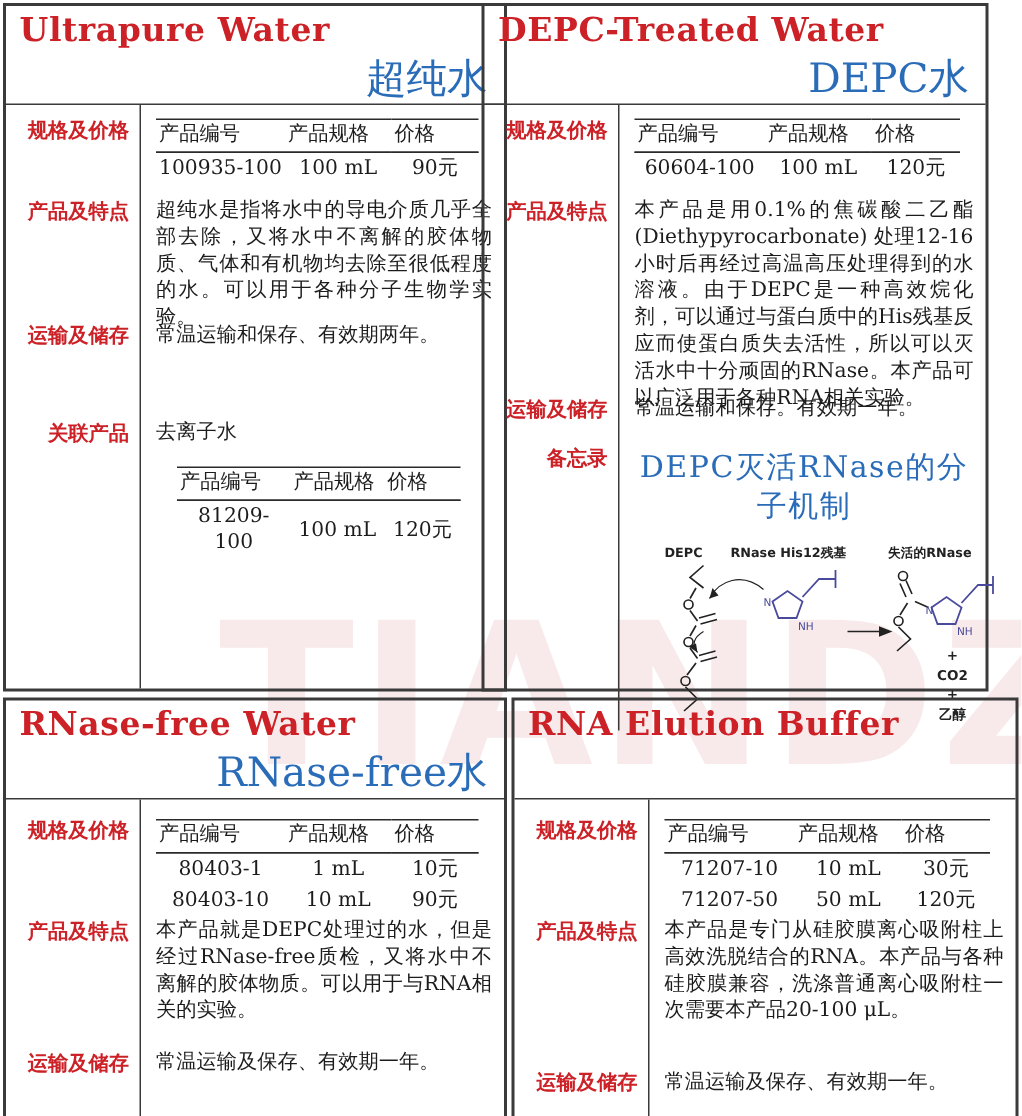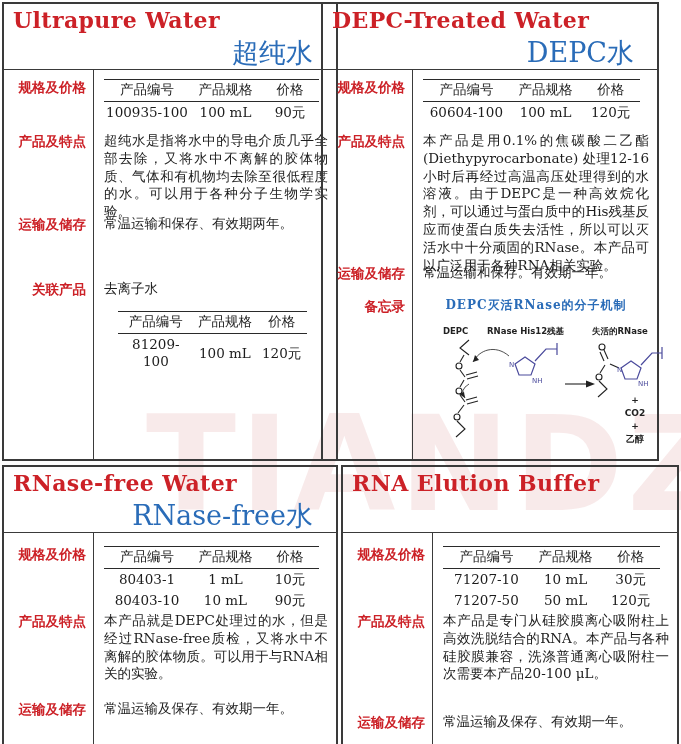--- a/index.html
+++ b/index.html
@@ -10,37 +10,37 @@
   .watermark{
     position:absolute;left:146px;top:398px;z-index:1;
     font-family:"DejaVu Sans","Liberation Sans",sans-serif;font-weight:bold;
     font-size:132px;line-height:1;letter-spacing:4px;color:rgba(202,108,108,0.14);
     user-select:none;
   }
   .sec{
     position:absolute;z-index:2;box-sizing:border-box;border:2px solid #3a3a3a;
     display:flex;flex-direction:column;background:transparent;
   }
-  .sec-head{flex:none;height:66px;box-sizing:border-box;border-bottom:1px solid #3a3a3a;padding:3px 23px 0 9px;}
+  .sec-head{flex:none;height:66px;box-sizing:border-box;border-bottom:1px solid #3a3a3a;padding:3px 11px 0 9px;}
   .t-en{color:#cc2127;font-size:22px;font-weight:600;letter-spacing:0.4px;line-height:1.2;}
   .t-zh{color:#2a6cb8;font-size:27px;text-align:right;margin-top:4px;line-height:1.2;}
   .sec-body{flex:1;position:relative;}
   .vline{position:absolute;left:89px;top:0;bottom:0;width:1px;background:#3a3a3a;}
   .row{display:flex;align-items:flex-start;}
   .lbl{
     flex:none;width:89px;box-sizing:border-box;padding-right:7px;text-align:right;
     color:#cc2127;font-weight:bold;font-size:13.5px;line-height:1.35;
   }
   .cnt{flex:1;min-width:0;padding:0 8px 0 11px;font-size:13.5px;line-height:1.32;text-align:justify;}
   .ptable{border-collapse:collapse;width:96%;border-top:1px solid #2a2a2a;margin-top:1px;}
-  .ptable th{border-bottom:1px solid #2a2a2a;font-weight:normal;font-size:13.5px;text-align:center;padding:1px 2px 2px;}
+  .ptable th{border-bottom:1px solid #2a2a2a;font-weight:normal;font-size:13.5px;text-align:left;padding:1px 2px 2px;}
   .ptable td{font-size:13.5px;text-align:center;padding:2px 2px 1px;}
   .c1{width:40%;}.c2{width:33%;}.c3{width:27%;}
   .related-wrap{margin:13px 0 0 14px;width:88%;}
-  .memo-title{color:#2a6cb8;font-weight:bold;font-size:12px;text-align:center;letter-spacing:1px;margin-top:1px;}
+  .memo-title{color:#2a6cb8;font-weight:normal;font-size:20px;text-align:center;letter-spacing:1px;margin-top:1px;}
   .diagram{display:block;margin:8px 0 0 6px;}
   .dl{font:bold 8.5px "DejaVu Sans","Liberation Sans",sans-serif;fill:#222;}
   .datom{font:7px "DejaVu Sans","Liberation Sans",sans-serif;fill:#4a4a9c;}
   .dplus{font:bold 9px "DejaVu Sans","Liberation Sans",sans-serif;fill:#222;text-anchor:middle;}
   .blk{stroke:#222;fill:none;stroke-width:1.1;}
   .blu{stroke:#4a4a9c;fill:none;stroke-width:1.2;}
 </style>
 </head>
 <body>
 

